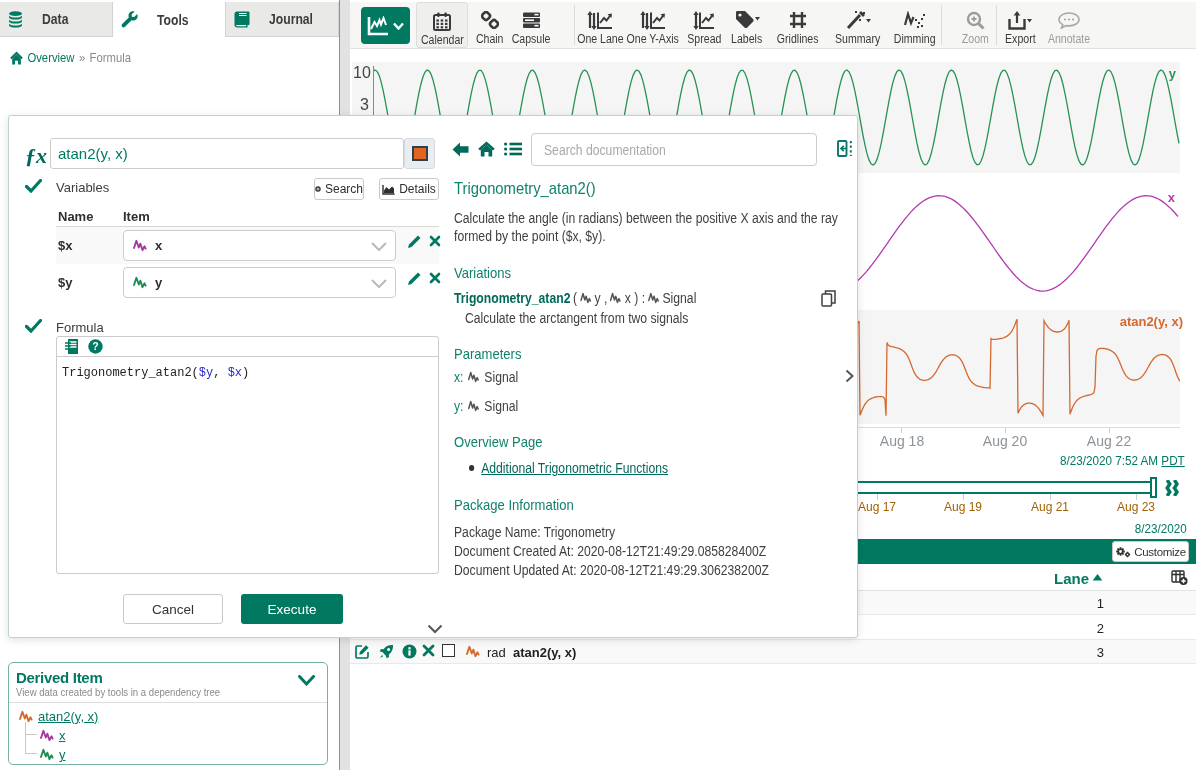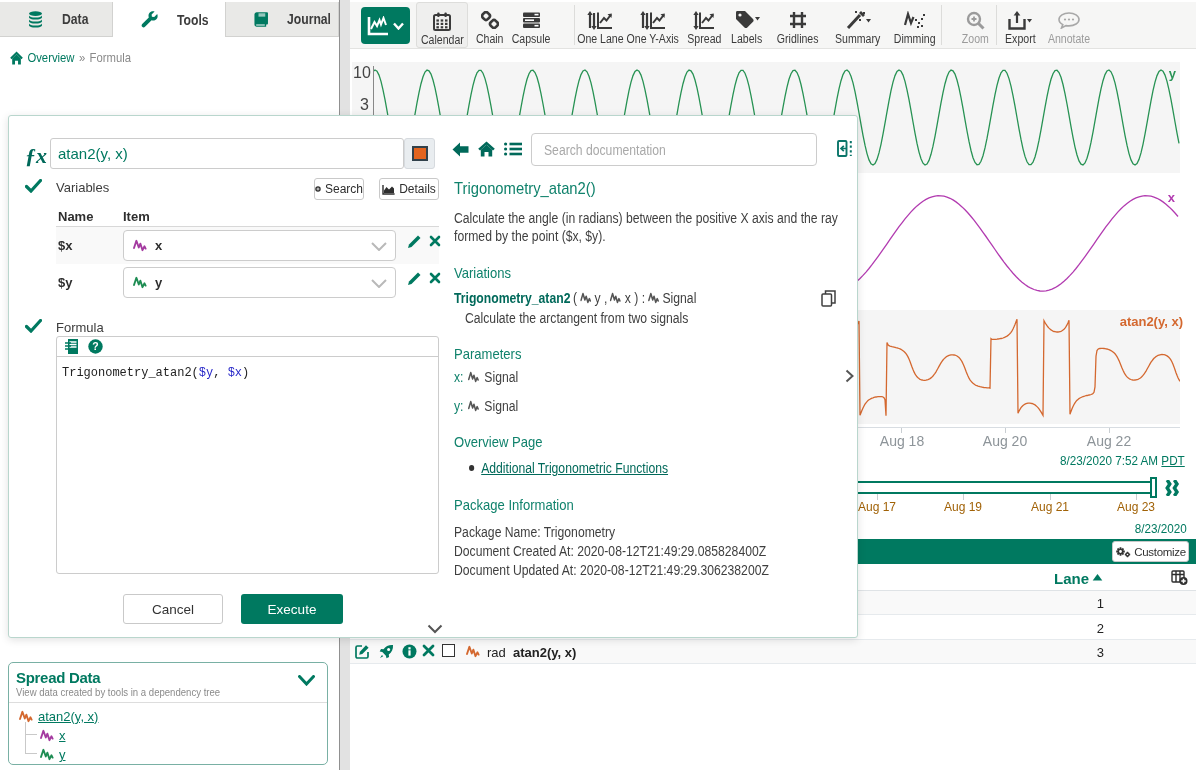--- a/index.html
+++ b/index.html
@@ -1,21 +1,21 @@
 <!DOCTYPE html>
 <html><head><meta charset="utf-8">
 <style>
 *{margin:0;padding:0;box-sizing:border-box}
 html,body{width:1196px;height:770px;overflow:hidden;font-family:"Liberation Sans",sans-serif;background:#fff;position:relative}
 .abs{position:absolute}
 
 #leftpanel{position:absolute;left:0;top:0;width:339px;height:770px;background:#fff}
 #topstrip{position:absolute;left:0;top:0;width:1196px;height:2px;background:#00553f}
 .tabs{position:absolute;left:0;top:2px;height:35px;width:339px;display:flex}
-.tab{width:113px;height:35px;display:flex;align-items:center;justify-content:flex-start;padding-left:28px;background:#e9e9e7;border-right:1px solid #d2d2d0;border-bottom:1px solid #d2d2d0;font-size:14px;font-weight:bold;color:#3c3c3c;gap:19px}
+.tab{width:113px;height:35px;display:flex;align-items:center;justify-content:flex-start;padding-left:8px;background:#e9e9e7;border-right:1px solid #d2d2d0;border-bottom:1px solid #d2d2d0;font-size:14px;font-weight:bold;color:#3c3c3c;gap:19px}
 .tab.active{background:#fff;border-bottom:none}
 .crumb{position:absolute;left:10px;top:50px;font-size:13px;color:#007960;display:flex;align-items:center;gap:5px}
 .crumb .sep{color:#8a8a8a}
 .crumb .last{color:#8a8a8a}
 
 #vscroll{position:absolute;left:339px;top:0;width:13px;height:770px;background:#e2e2e2;border-left:1px solid #909090;border-right:1px solid #909090}
 
 
 #main{position:absolute;left:350px;top:0;width:846px;height:770px;background:#fff}
 #toolbar{position:absolute;left:0;top:2px;width:846px;height:47px;background:#f6f6f5;border-bottom:1px solid #e3e3e1}
@@ -574,21 +574,21 @@
       <svg width="9" height="14" viewBox="0 0 9 14">
         <path d="M1.5,1.5 L7.5,7 L1.5,12.5" stroke="#555" stroke-width="2" fill="none"></path>
       </svg>
     </div>
   <div class="abs sx" style="left:445px;top:317px;font-size:15px;color:#10826c">Overview Page</div>
   <div class="abs sx" style="left:460px;top:344px;font-size:14px;color:#3f3f3f;white-space:nowrap"><span style="display:inline-block;width:6px;height:6px;border-radius:3px;background:#333;margin-right:8px;vertical-align:2px"></span><span style="color:#00695a;text-decoration:underline">Additional Trigonometric Functions</span></div>
   <div class="abs sx" style="left:445px;top:380px;font-size:15px;color:#10826c">Package Information</div>
   <div class="abs sx" style="left:445px;top:407px;font-size:14px;color:#3f3f3f;line-height:19px;white-space:nowrap">Package Name: Trigonometry<br>Document Created At: 2020-08-12T21:49:29.085828400Z<br>Document Updated At: 2020-08-12T21:49:29.306238200Z</div>
 </div>
 <div id="derived">
-  <h3>Spread Data</h3>
+  <h3>Derived Item</h3>
   <div class="sub">View data created by tools in a dependency tree</div>
   <div class="bd" id="ddtree">
     <div class="dd-row" style="padding-left:10px">
         <svg width="15" height="13" viewBox="0 0 15 13">
           <path d="M1,9 L3.4,1.8 L5.8,8.5 L7.4,4.7 L9.5,11.2 L11.4,7.3 L12.6,9.6" fill="none" stroke="#d4682f" stroke-width="1.9" stroke-linecap="round" stroke-linejoin="round"></path>
         </svg>
         <span class="dd-link">atan2(y, x)</span>
       </div>
     <div class="dd-row" style="padding-left:31px;position:relative">
         <span style="position:absolute;left:16px;top:-4px;width:12px;height:13px;border-left:1px solid #c9c9c9;border-bottom:1px solid #c9c9c9"></span>

